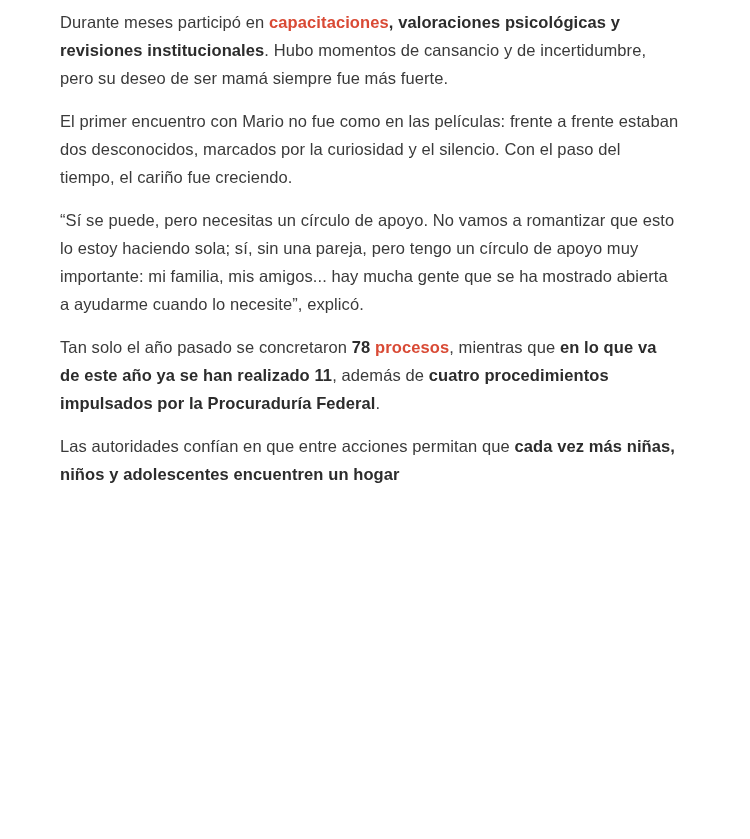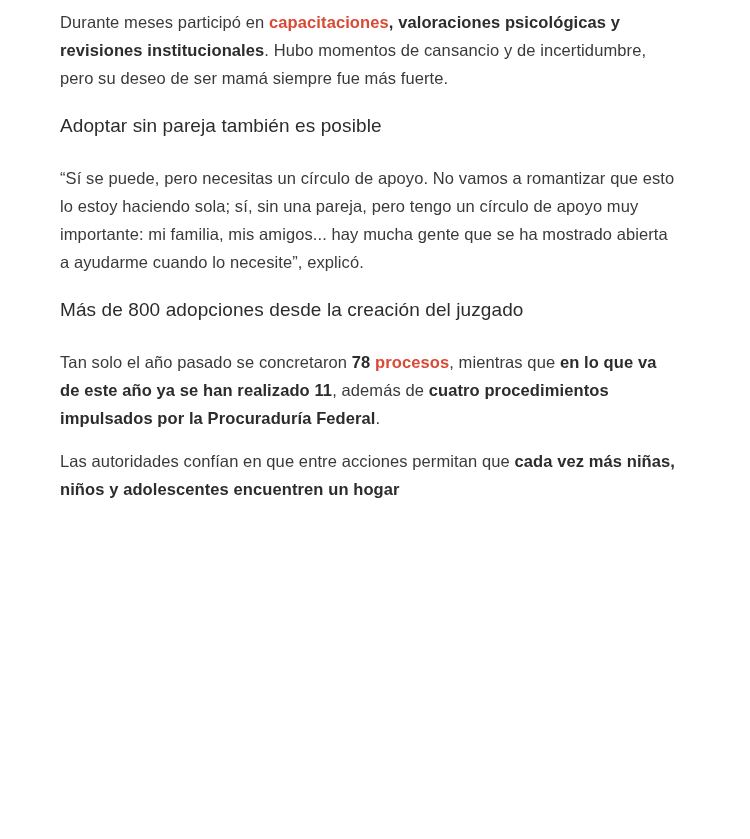--- a/index.html
+++ b/index.html
@@ -39,18 +39,17 @@
     color: var(--link-color, #d94a35);
     text-decoration: none;
     cursor: pointer;
   }
 </style>
 </head>
 <body style="background: rgb(255, 255, 255);">
 
 <article class="article" id="article-root">
     <p><span class="run-normal">Durante meses participó en </span><a class="run-link" href="#">capacitaciones</a><span class="run-bold">, valoraciones psicológicas y revisiones institucionales</span><span class="run-normal">. Hubo momentos de cansancio y de incertidumbre, pero su deseo de ser mamá siempre fue más fuerte.</span></p>
-    <h2><span class="run-normal">Adoptar sin pareja también es posible</span></h2>
+    <p><span class="run-normal">El primer encuentro con Mario no fue como en las películas: frente a frente estaban dos desconocidos, marcados por la curiosidad y el silencio. Con el paso del tiempo, el cariño fue creciendo.</span></p>
     <p><span class="run-normal">“Sí se puede, pero necesitas un círculo de apoyo. No vamos a romantizar que esto lo estoy haciendo sola; sí, sin una pareja, pero tengo un círculo de apoyo muy importante: mi familia, mis amigos... hay mucha gente que se ha mostrado abierta a ayudarme cuando lo necesite”, explicó.</span></p>
-    <h2><span class="run-normal">Más de 800 adopciones desde la creación del juzgado</span></h2>
     <p><span class="run-normal">Tan solo el año pasado se concretaron </span><span class="run-bold">78 </span><a class="run-link" href="#">procesos</a><span class="run-normal">, mientras que </span><span class="run-bold">en lo que va de este año ya se han realizado 11</span><span class="run-normal">, además de </span><span class="run-bold">cuatro procedimientos impulsados por la Procuraduría Federal</span><span class="run-normal">.</span></p>
     <p><span class="run-normal">Las autoridades confían en que entre acciones permitan que </span><span class="run-bold">cada vez más niñas, niños y adolescentes encuentren un hogar</span></p>
   </article>
 
 </body></html>

